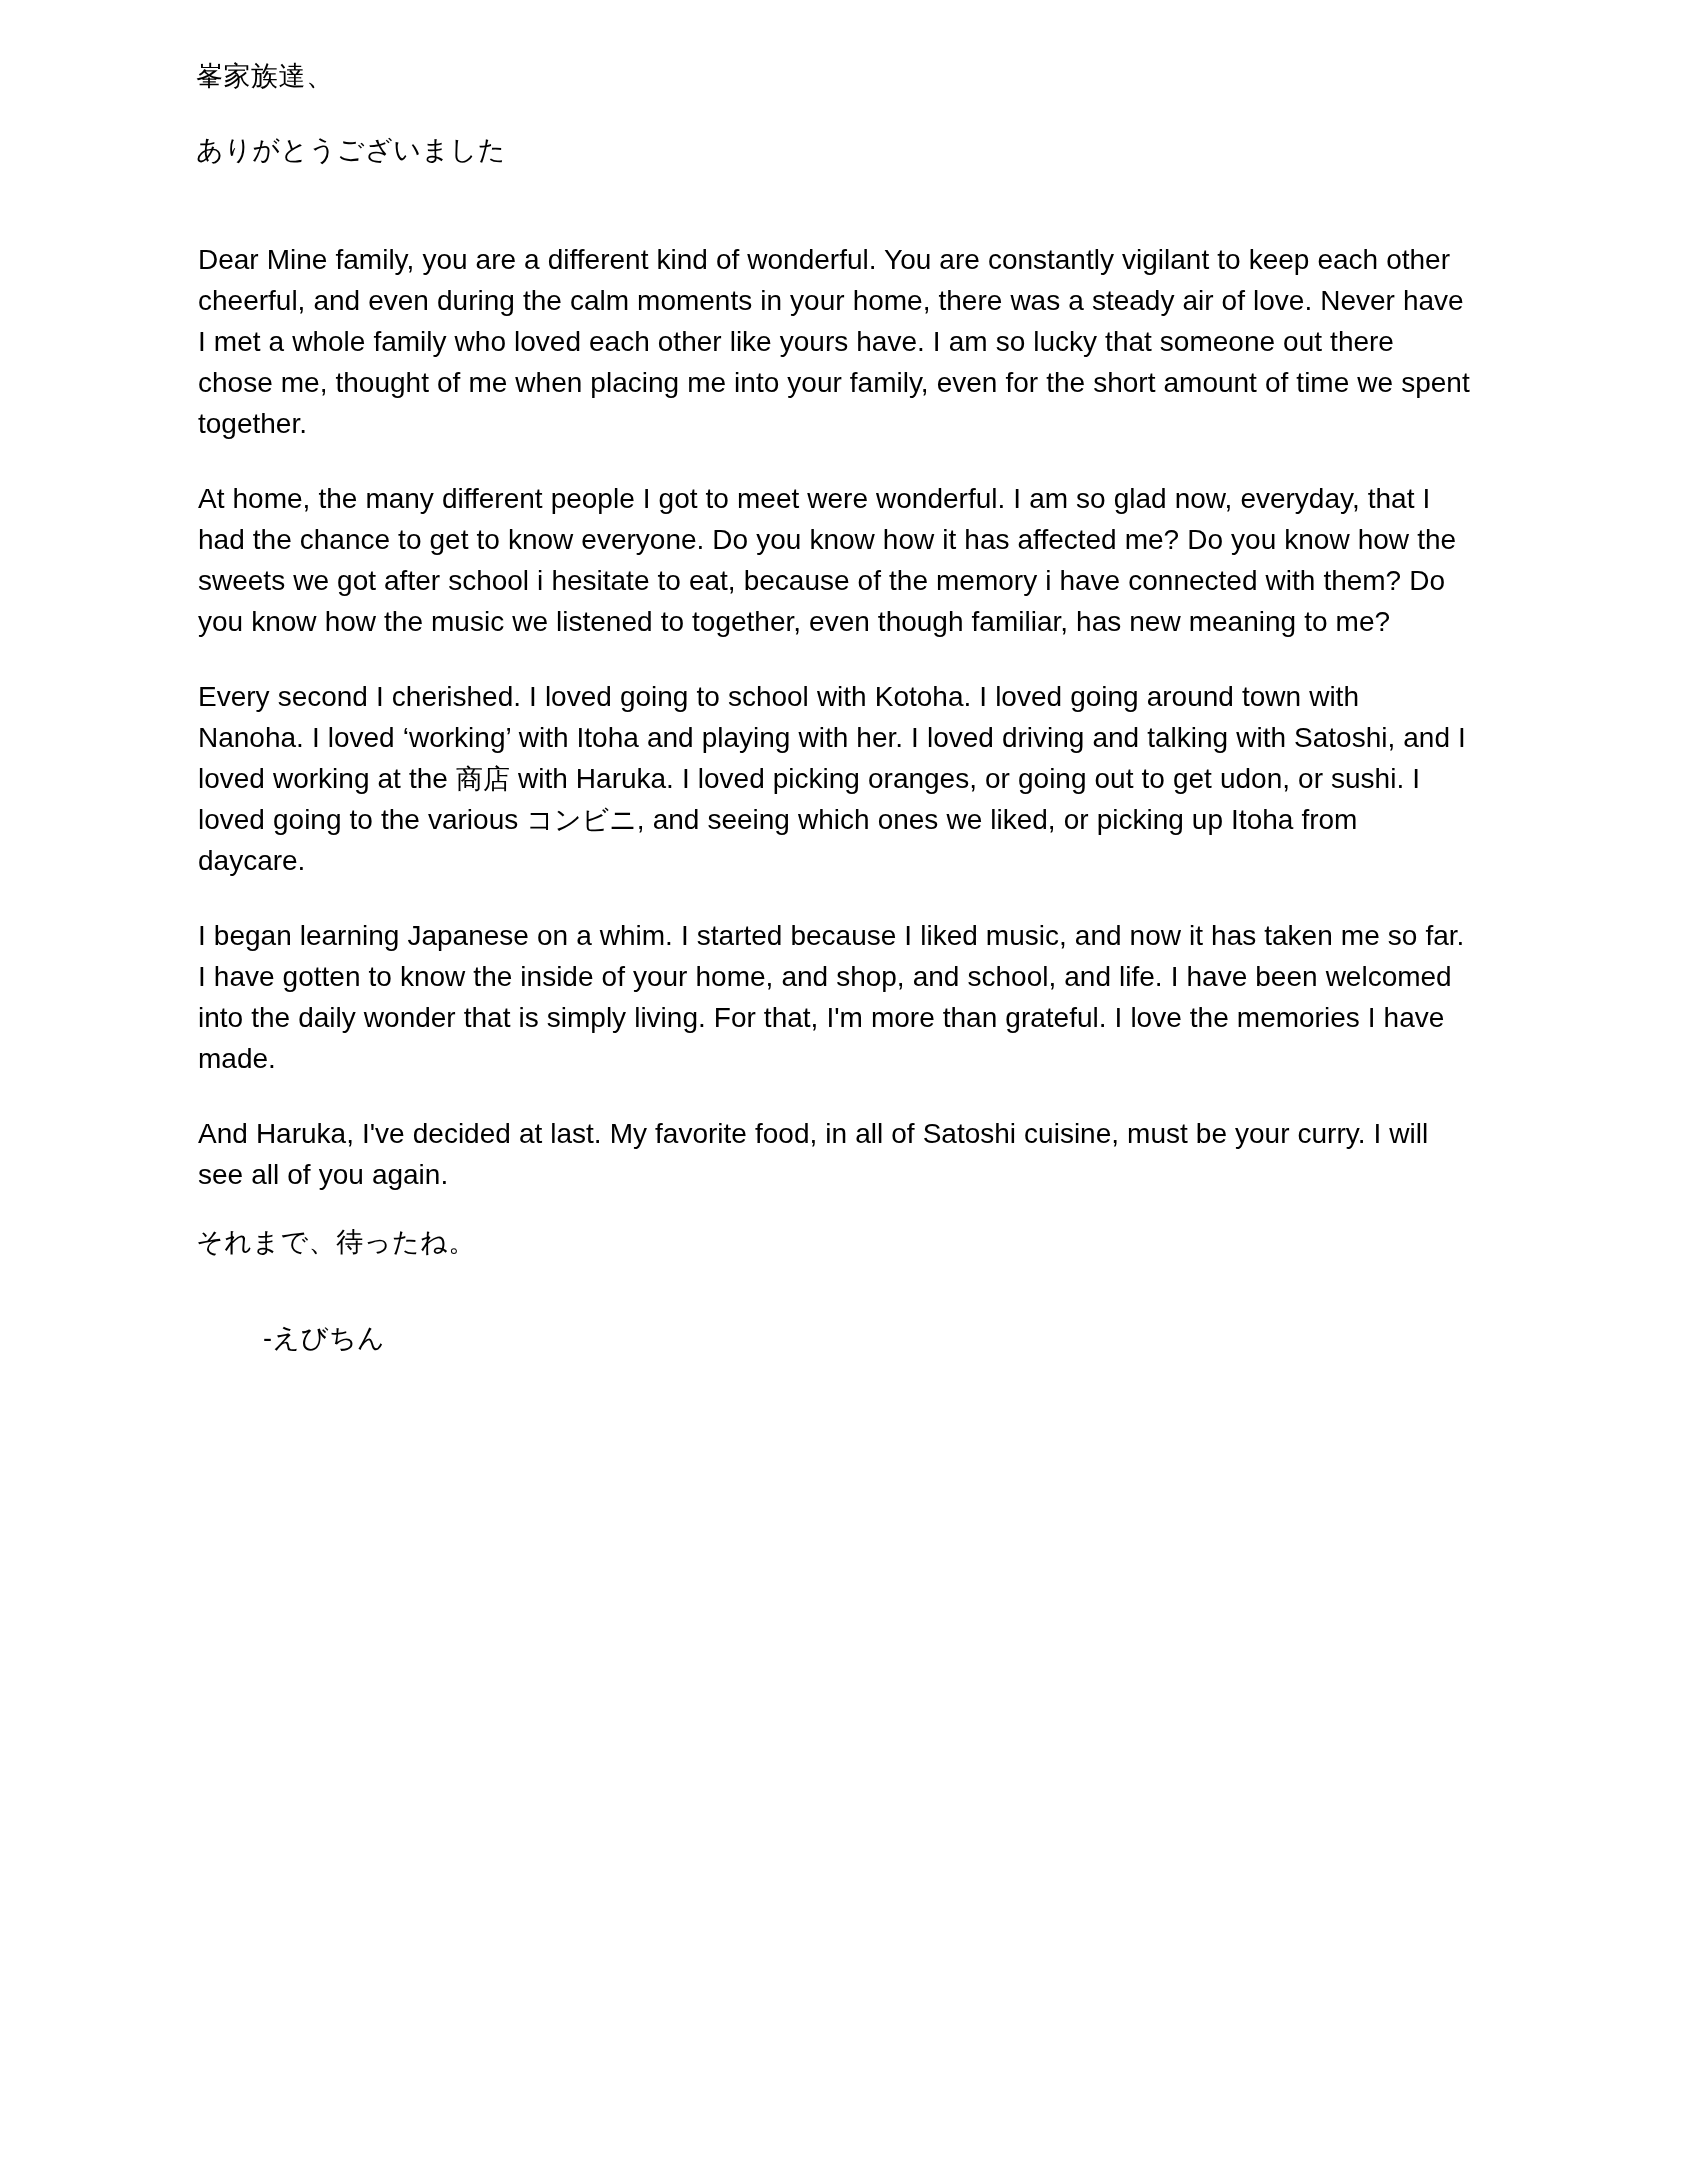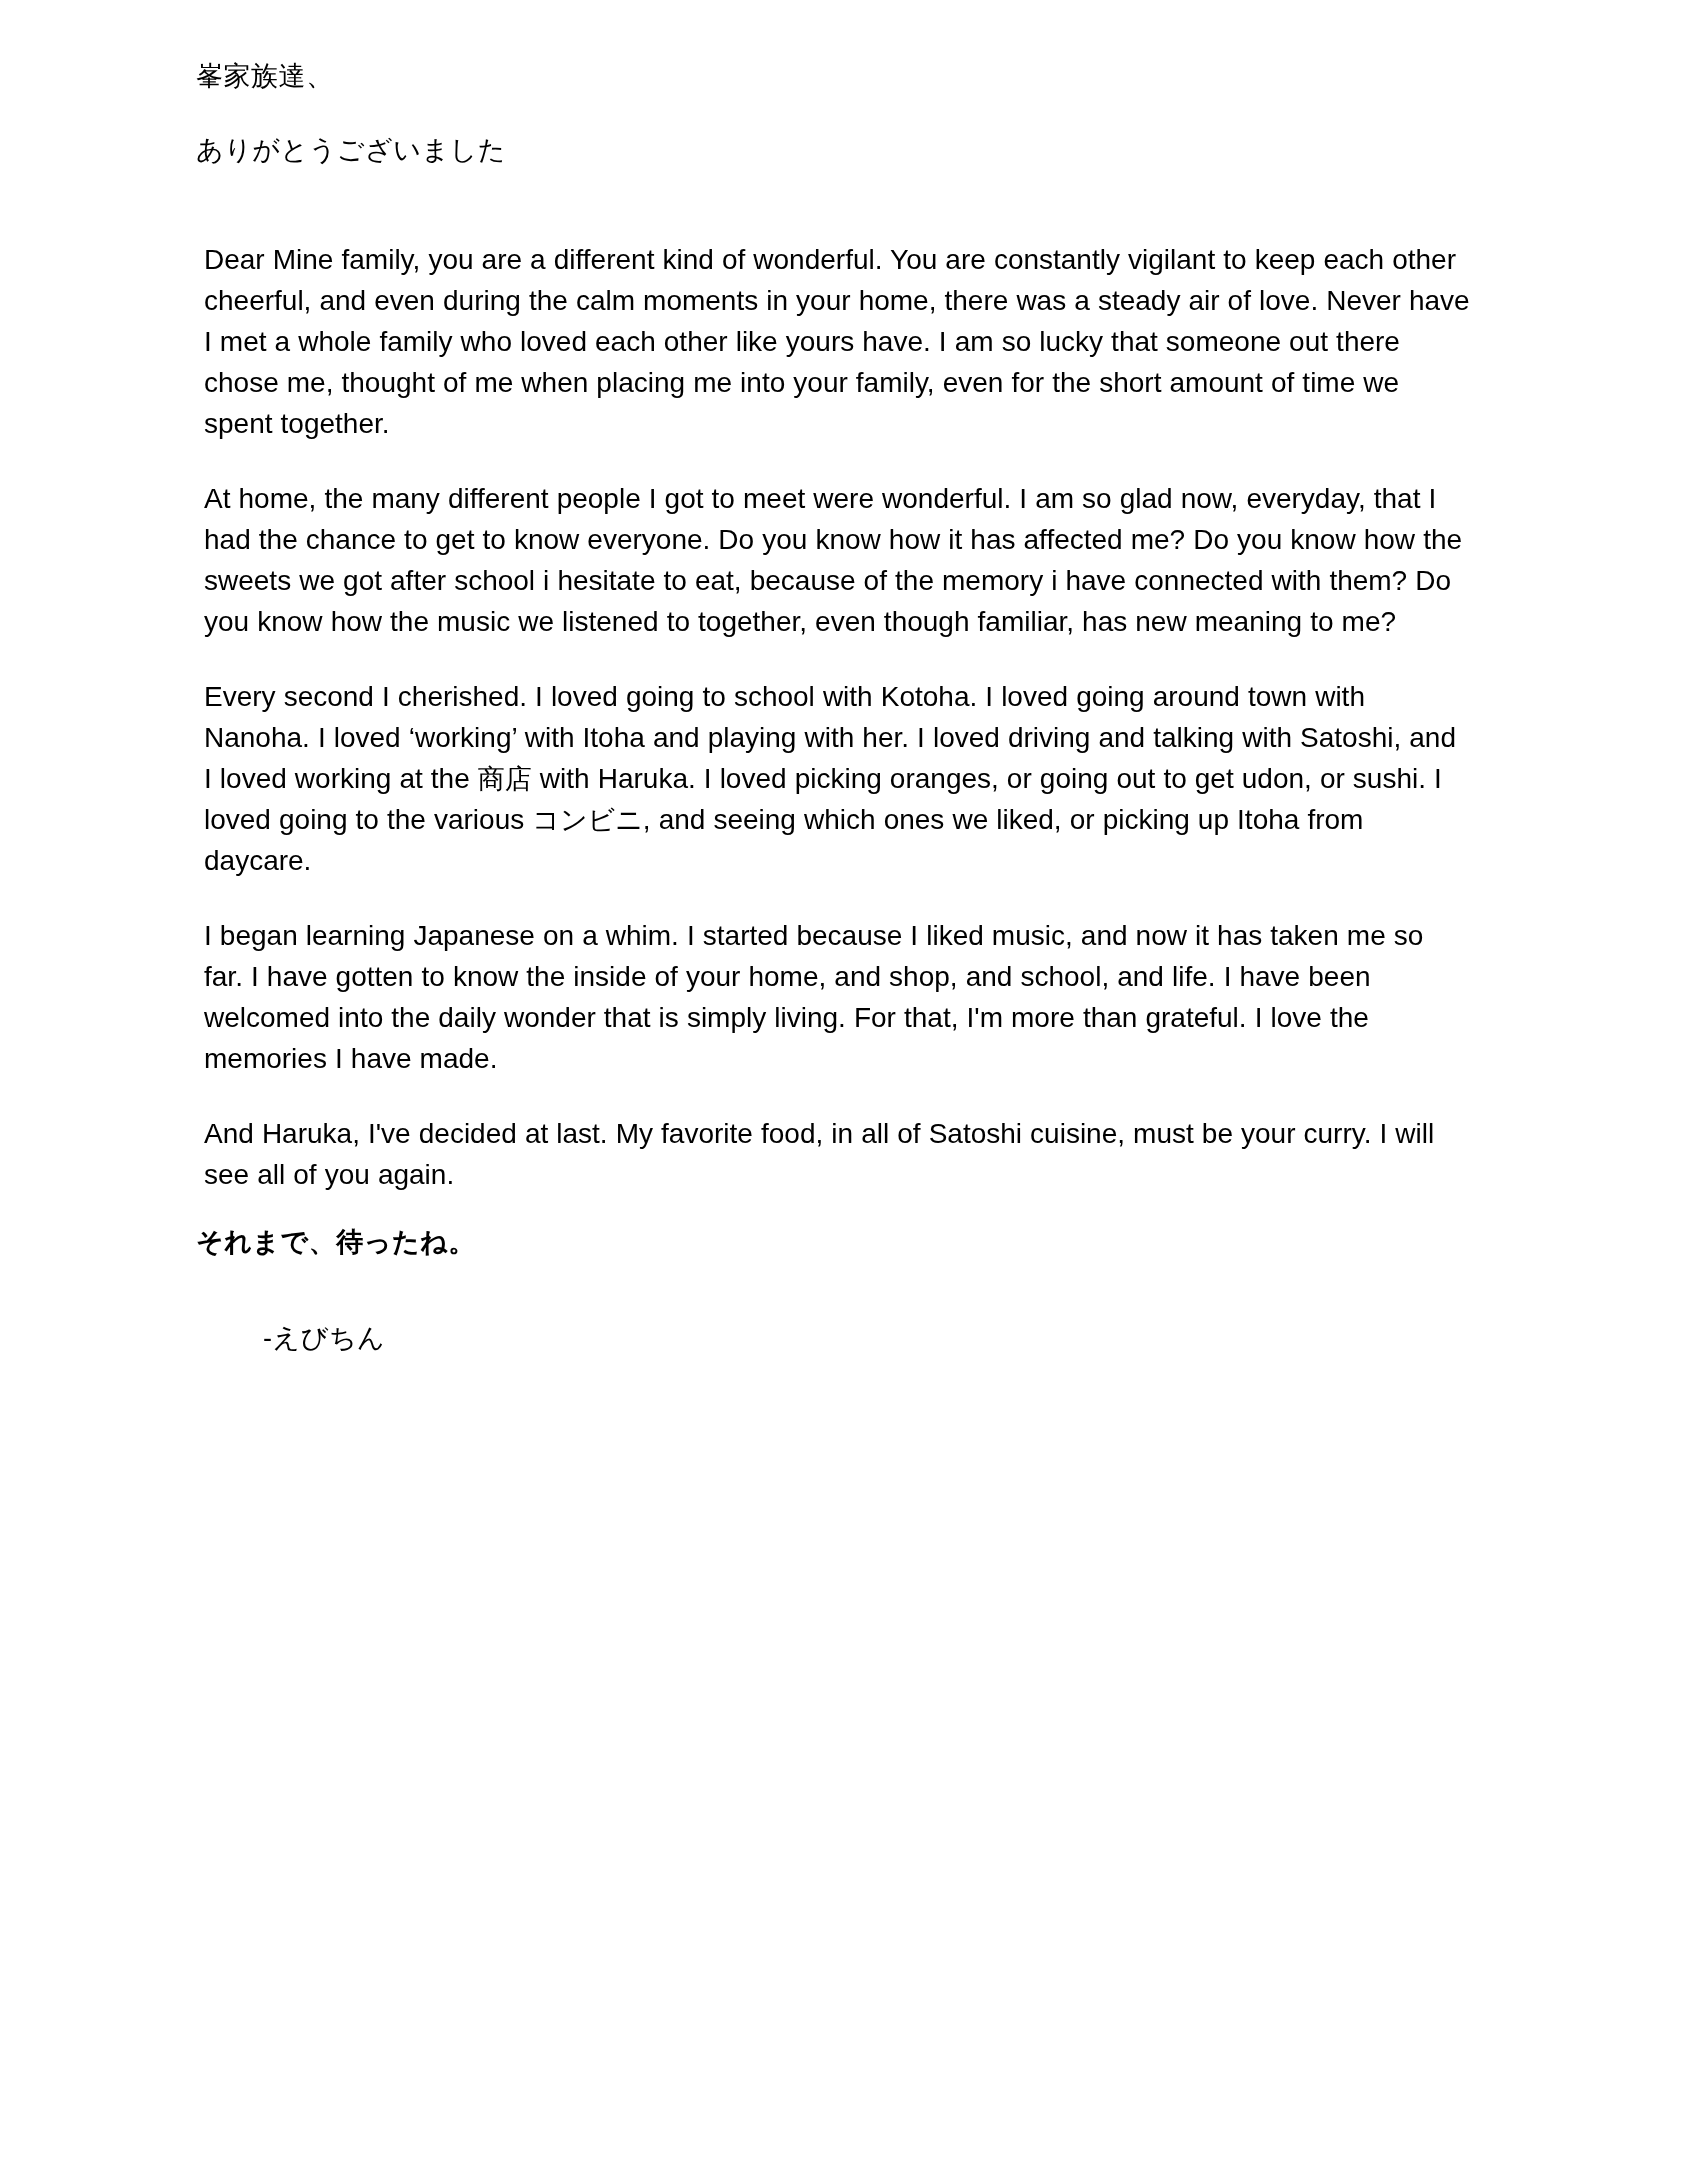--- a/index.html
+++ b/index.html
@@ -34,40 +34,39 @@
   }
   .jp-greeting.second {
     margin-top: 47px;
   }
   .body-block {
     margin-top: 75px;
   }
   p.para {
     font-size: 28px;
     line-height: 41px;
-    margin: 0 0 34px 8px;
+    margin: 0 0 34px 2px;
     padding: 0;
     text-align: left;
     word-spacing: 0.01em;
   }
   p.para:last-child {
     margin-bottom: 0;
   }
   .jp-inline {
     font-family: "DejaVu Sans", "Liberation Sans", sans-serif;
     font-size: 27px;
     text-align: right;
   }
   .jp-closing {
     font-size: 27px;
     line-height: 1.0;
     margin: 26px 0 0 0;
     padding: 0;
     letter-spacing: 0.02em;
-    font-weight: bold;
   }
   .signature {
     font-size: 27px;
     line-height: 1.0;
     margin: 69px 0 16px 0;
     padding: 0 0 0 67px;
     letter-spacing: 0.02em;
   }
 </style>
 </head>

